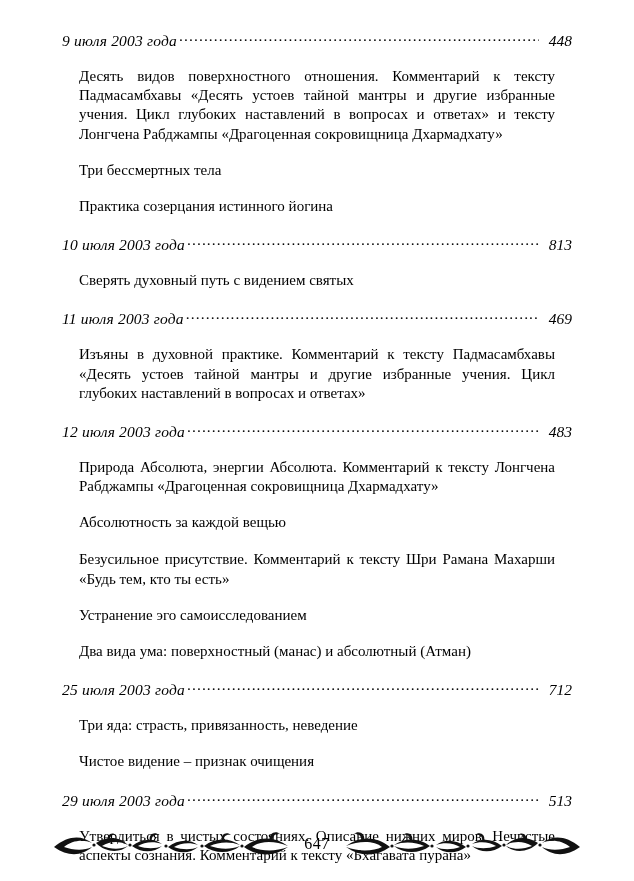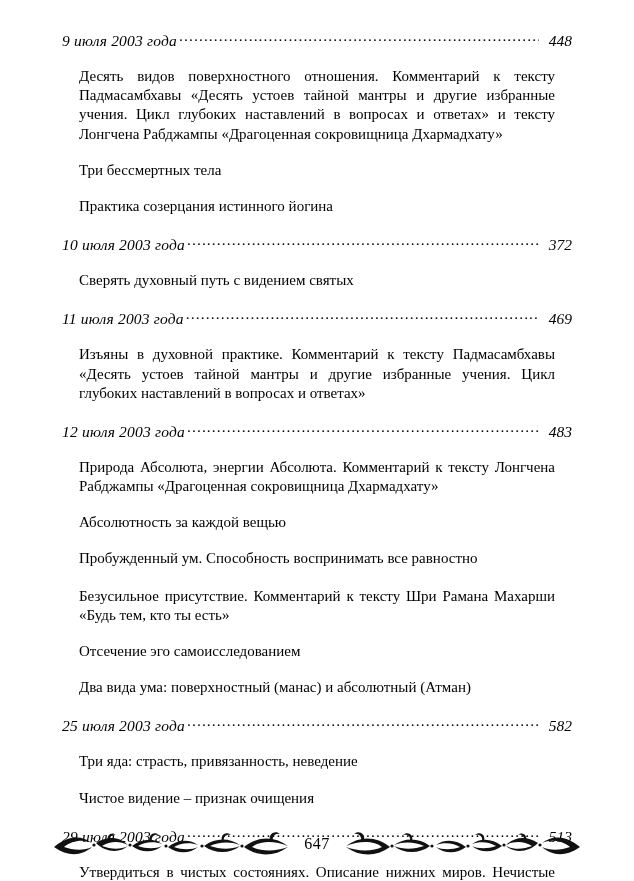--- a/index.html
+++ b/index.html
@@ -114,21 +114,21 @@
         <p class="entry-line just">Десять видов поверхностного отношения. Комментарий к тексту Падмасамбхавы «Десять устоев тайной мантры и другие избранные учения. Цикл глубоких наставлений в вопросах и ответах» и тексту Лонгчена Рабджампы «Драгоценная сокровищница Дхармадхату»</p>
         <p class="entry-line">Три бессмертных тела</p>
         <p class="entry-line">Практика созерцания истинного йогина</p>
       </div>
     </div>
 
     <div class="toc-entry">
       <div class="entry-head">
         <span class="entry-date">10 июля 2003 года</span>
         <span class="dot-leader"></span>
-        <span class="entry-page">372</span>
+        <span class="entry-page">813</span>
       </div>
       <div class="entry-lines">
         <p class="entry-line">Сверять духовный путь с видением святых</p>
       </div>
     </div>
 
     <div class="toc-entry">
       <div class="entry-head">
         <span class="entry-date">11 июля 2003 года</span>
         <span class="dot-leader"></span>
@@ -141,37 +141,36 @@
 
     <div class="toc-entry">
       <div class="entry-head">
         <span class="entry-date">12 июля 2003 года</span>
         <span class="dot-leader"></span>
         <span class="entry-page">483</span>
       </div>
       <div class="entry-lines">
         <p class="entry-line just">Природа Абсолюта, энергии Абсолюта. Комментарий к тексту Лонгчена Рабджампы «Драгоценная сокровищница Дхармадхату»</p>
         <p class="entry-line">Абсолютность за каждой вещью</p>
-        <p class="entry-line">Пробужденный ум. Способность воспринимать все равностно</p>
       </div>
     </div>
 
     <div class="toc-entry">
       <div class="entry-lines">
         <p class="entry-line just">Безусильное присутствие. Комментарий к тексту Шри Рамана Махарши «Будь тем, кто ты есть»</p>
-        <p class="entry-line">Отсечение эго самоисследованием</p>
+        <p class="entry-line">Устранение эго самоисследованием</p>
         <p class="entry-line">Два вида ума: поверхностный (манас) и абсолютный (Атман)</p>
       </div>
     </div>
 
     <div class="toc-entry">
       <div class="entry-head">
         <span class="entry-date">25 июля 2003 года</span>
         <span class="dot-leader"></span>
-        <span class="entry-page">582</span>
+        <span class="entry-page">712</span>
       </div>
       <div class="entry-lines">
         <p class="entry-line">Три яда: страсть, привязанность, неведение</p>
         <p class="entry-line">Чистое видение – признак очищения</p>
       </div>
     </div>
 
     <div class="toc-entry">
       <div class="entry-head">
         <span class="entry-date">29 июля 2003 года</span>

